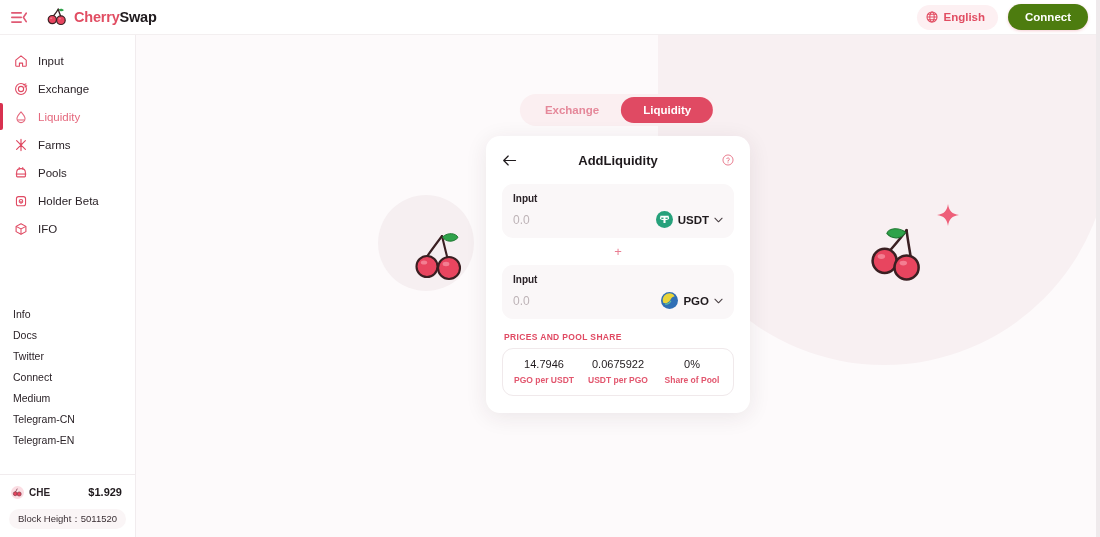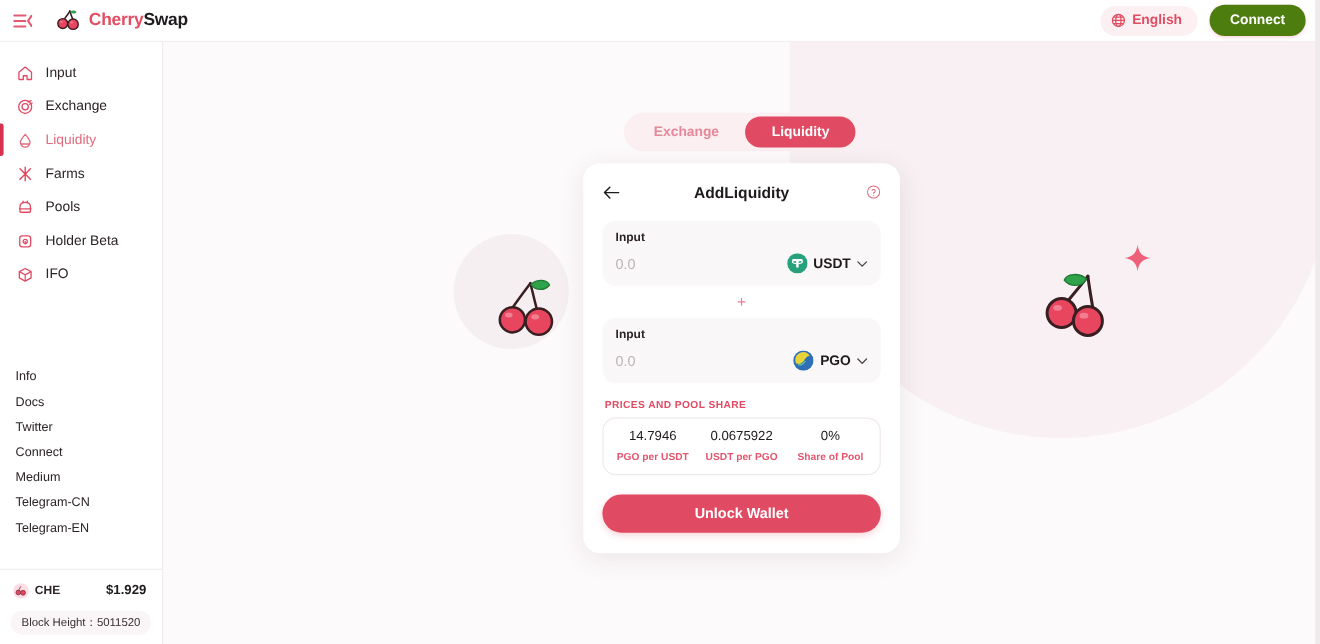--- a/index.html
+++ b/index.html
@@ -465,19 +465,18 @@
           <div class="rate-cell">
             <div class="rate-value">0.0675922</div>
             <div class="rate-label">USDT per PGO</div>
           </div>
           <div class="rate-cell">
             <div class="rate-value">0%</div>
             <div class="rate-label">Share of Pool</div>
           </div>
         </div>
 
-        <button class="unlock-btn">Unlock Wallet</button>
       </div>
     </div>
   </div>
 
   <div class="right-scroll"></div>
 </div>
 
 </body></html>

